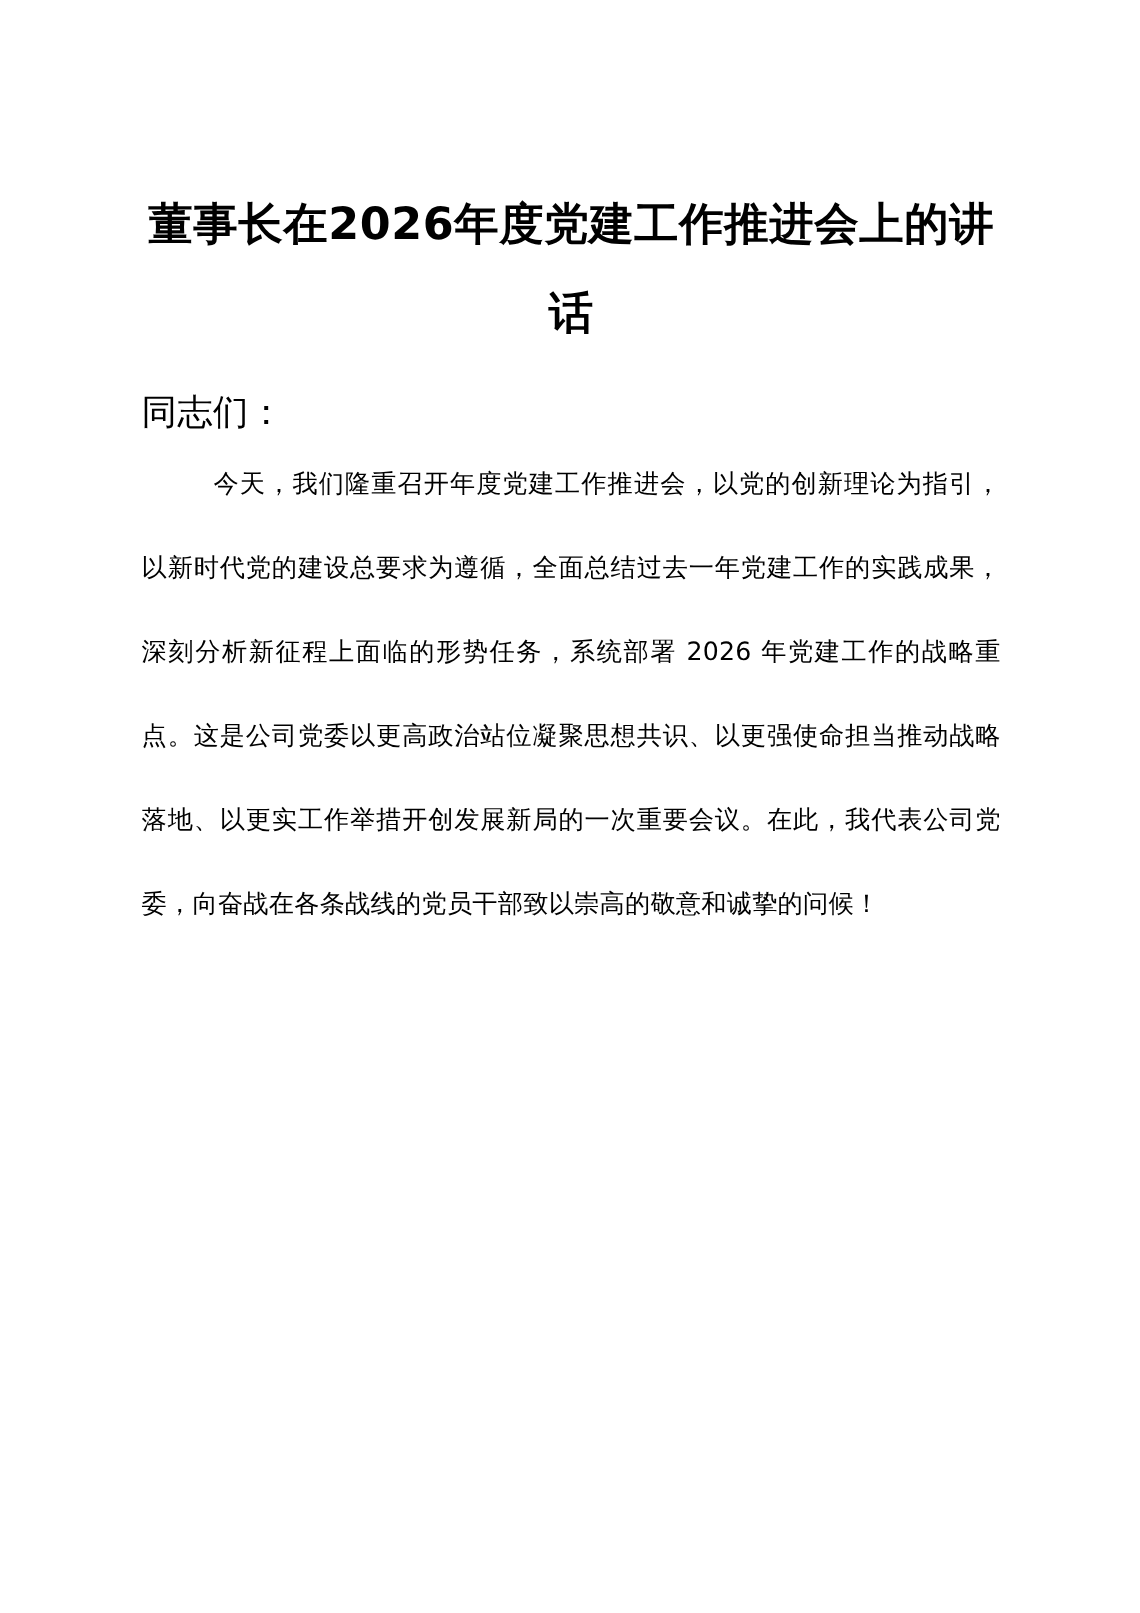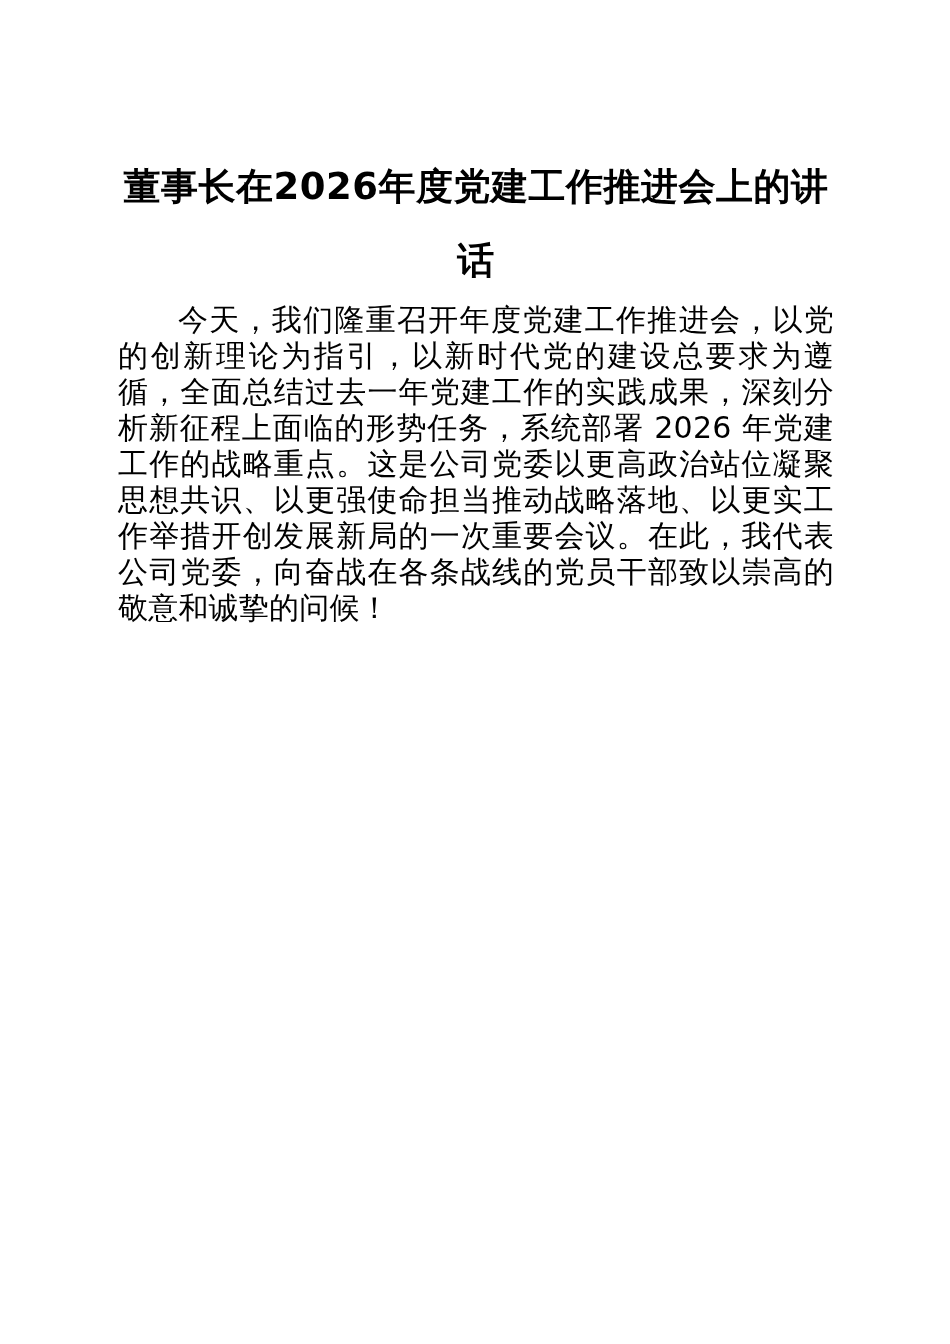--- a/index.html
+++ b/index.html
@@ -36,39 +36,40 @@
   }
   .salutation {
     font-size: 29.5px;
     line-height: 50px;
     margin: 20px 0 0 0;
     text-align: justify;
     text-justify: inter-character;
     letter-spacing: 0.2px;
   }
   .para {
-    font-size: 30px;
-    line-height: 36px;
+    font-size: 21px;
+    line-height: 70px;
     margin: 0;
     text-indent: 60px;
     text-align: justify;
     text-justify: inter-character;
     letter-spacing: 0.2px;
     word-break: break-all;
   }
   .para + .para { margin-top: 0; }
 </style>
 </head>
 <body>
 
 <div class="page">
   <div class="content">
 
     <h1 class="doc-title">
       <span>董事长在2026年度党建工作推进会上的</span><wbr><span>讲话</span>
     </h1>
 
+    <p class="salutation">同志们：</p>
 
     <p class="para">今天，我们隆重召开年度党建工作推进会，以党的创新理论为指引，以新时代党的建设总要求为遵循，全面总结过去一年党建工作的实践成果，深刻分析新征程上面临的形势任务，系统部署 2026 年党建工作的战略重点。这是公司党委以更高政治站位凝聚思想共识、以更强使命担当推动战略落地、以更实工作举措开创发展新局的一次重要会议。在此，我代表公司党委，向奋战在各条战线的党员干部致以崇高的敬意和诚挚的问候！</p>
 
 
   </div>
 </div>
 
 </body></html>

